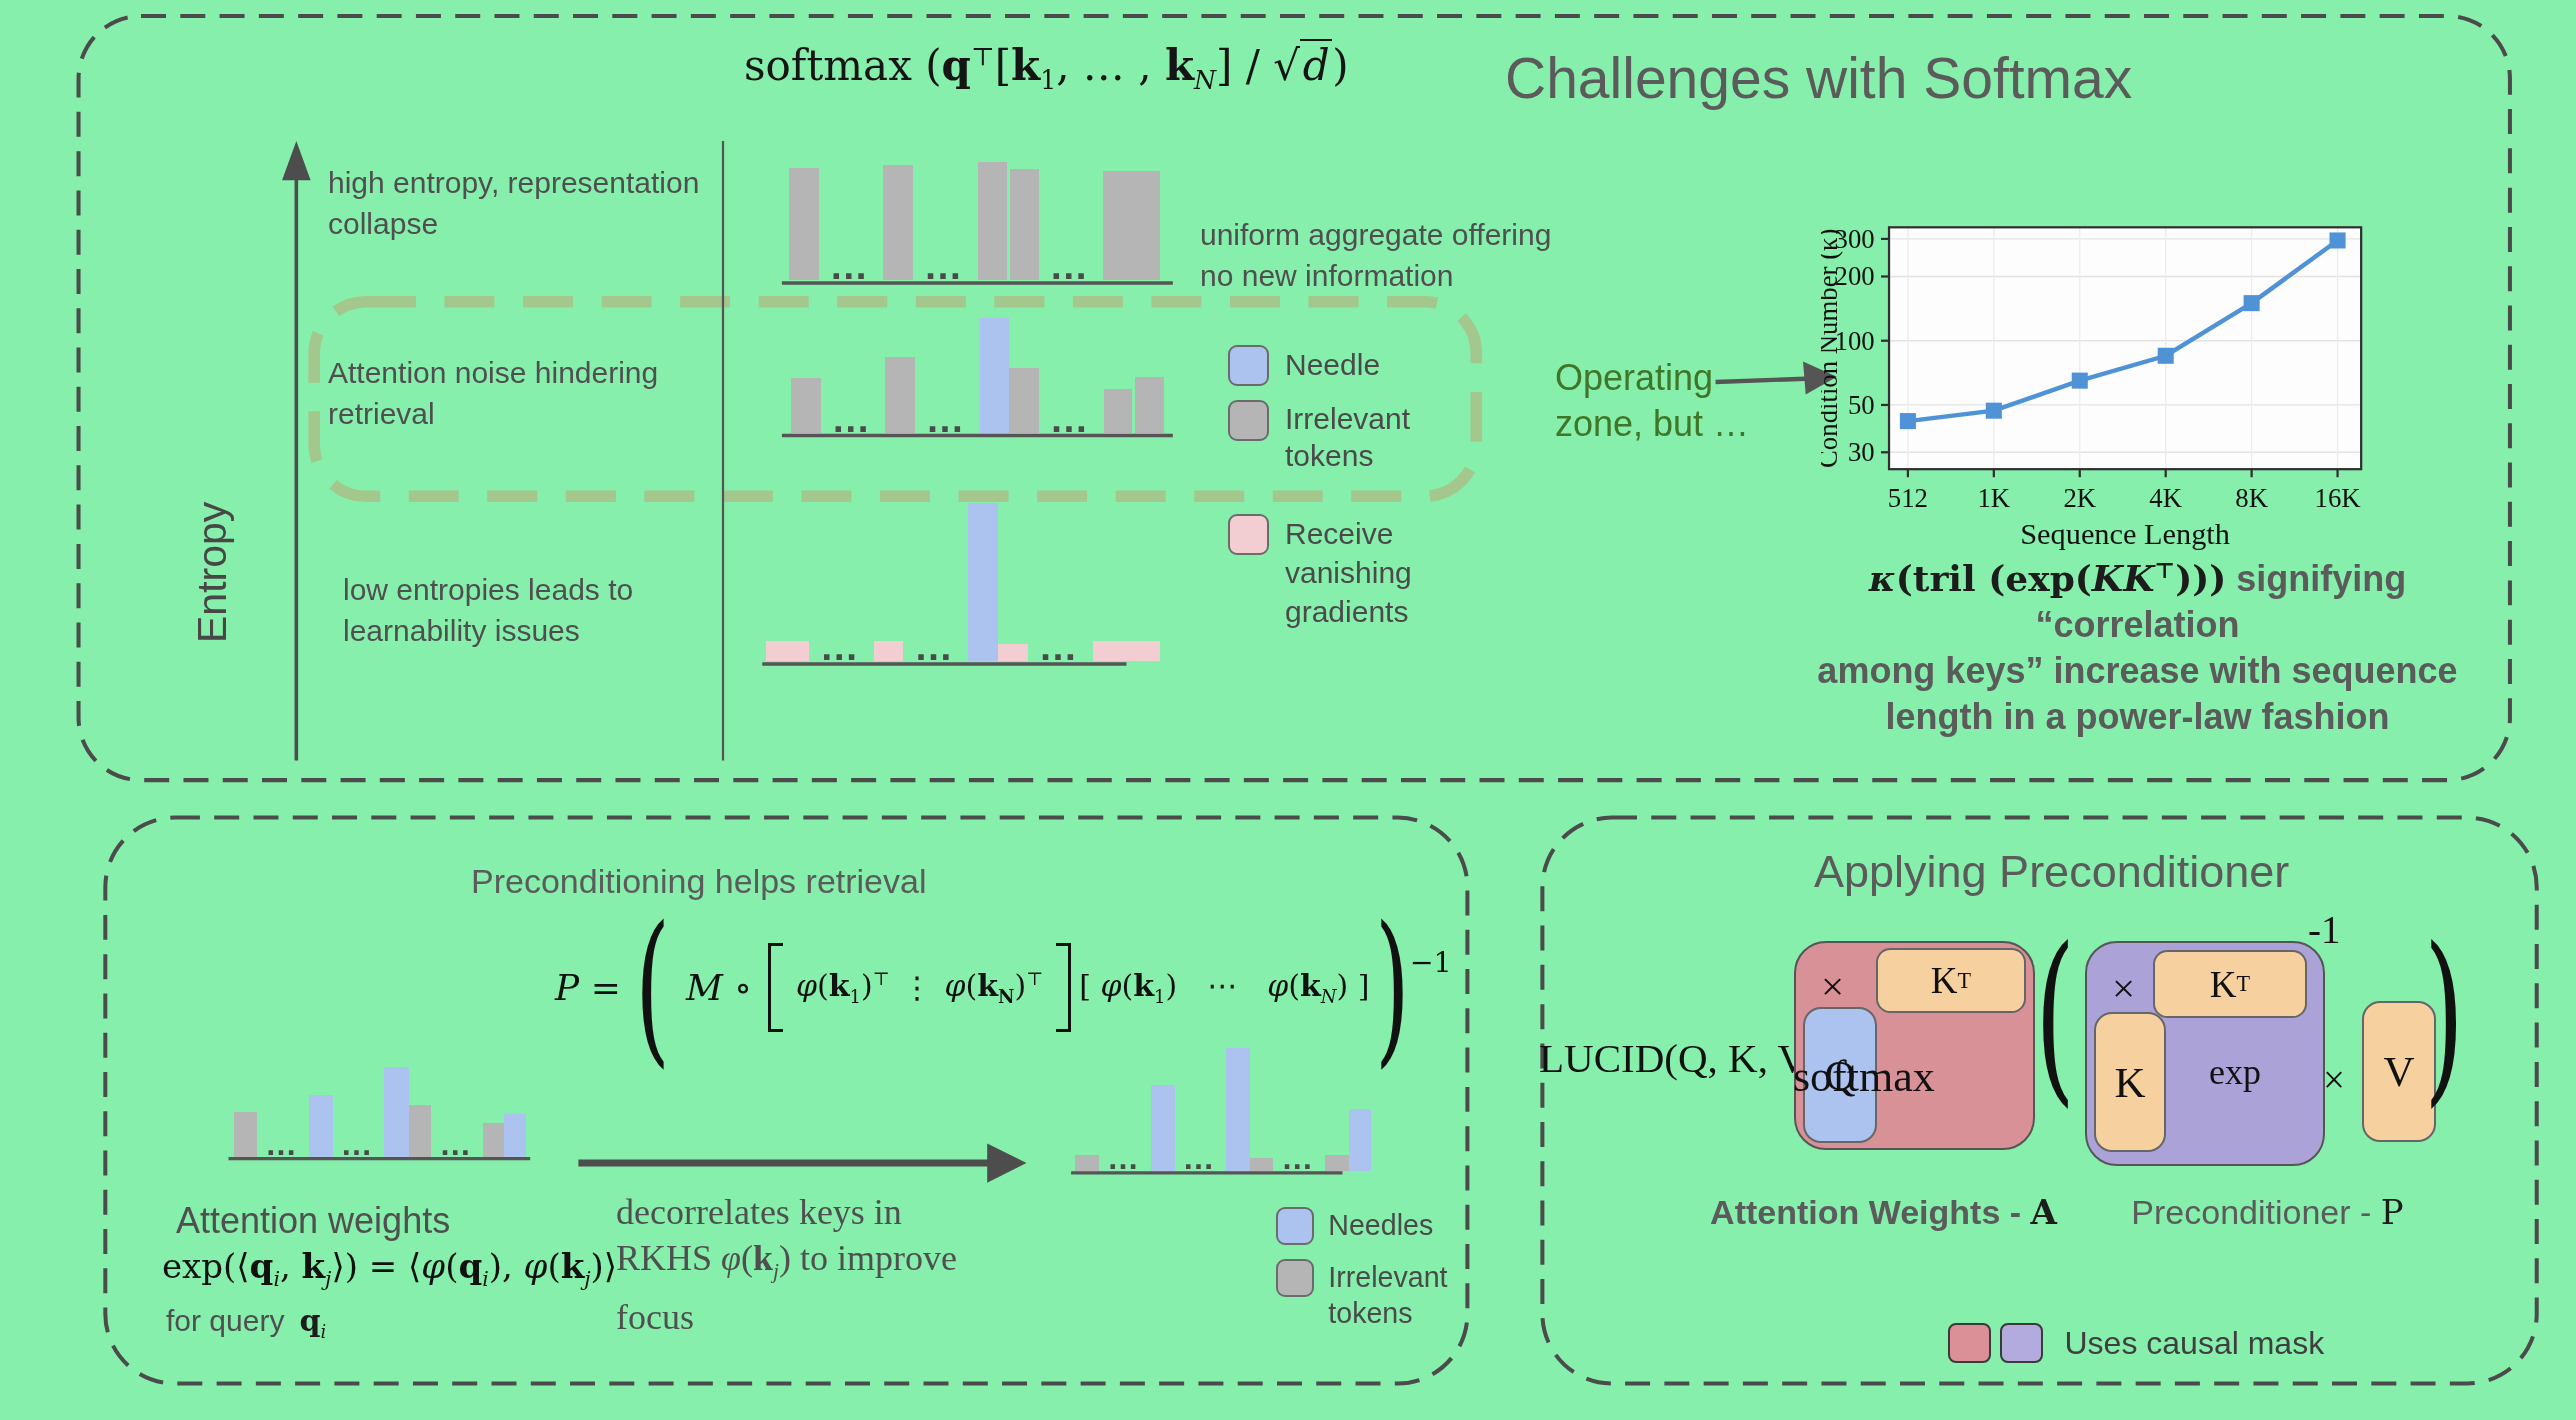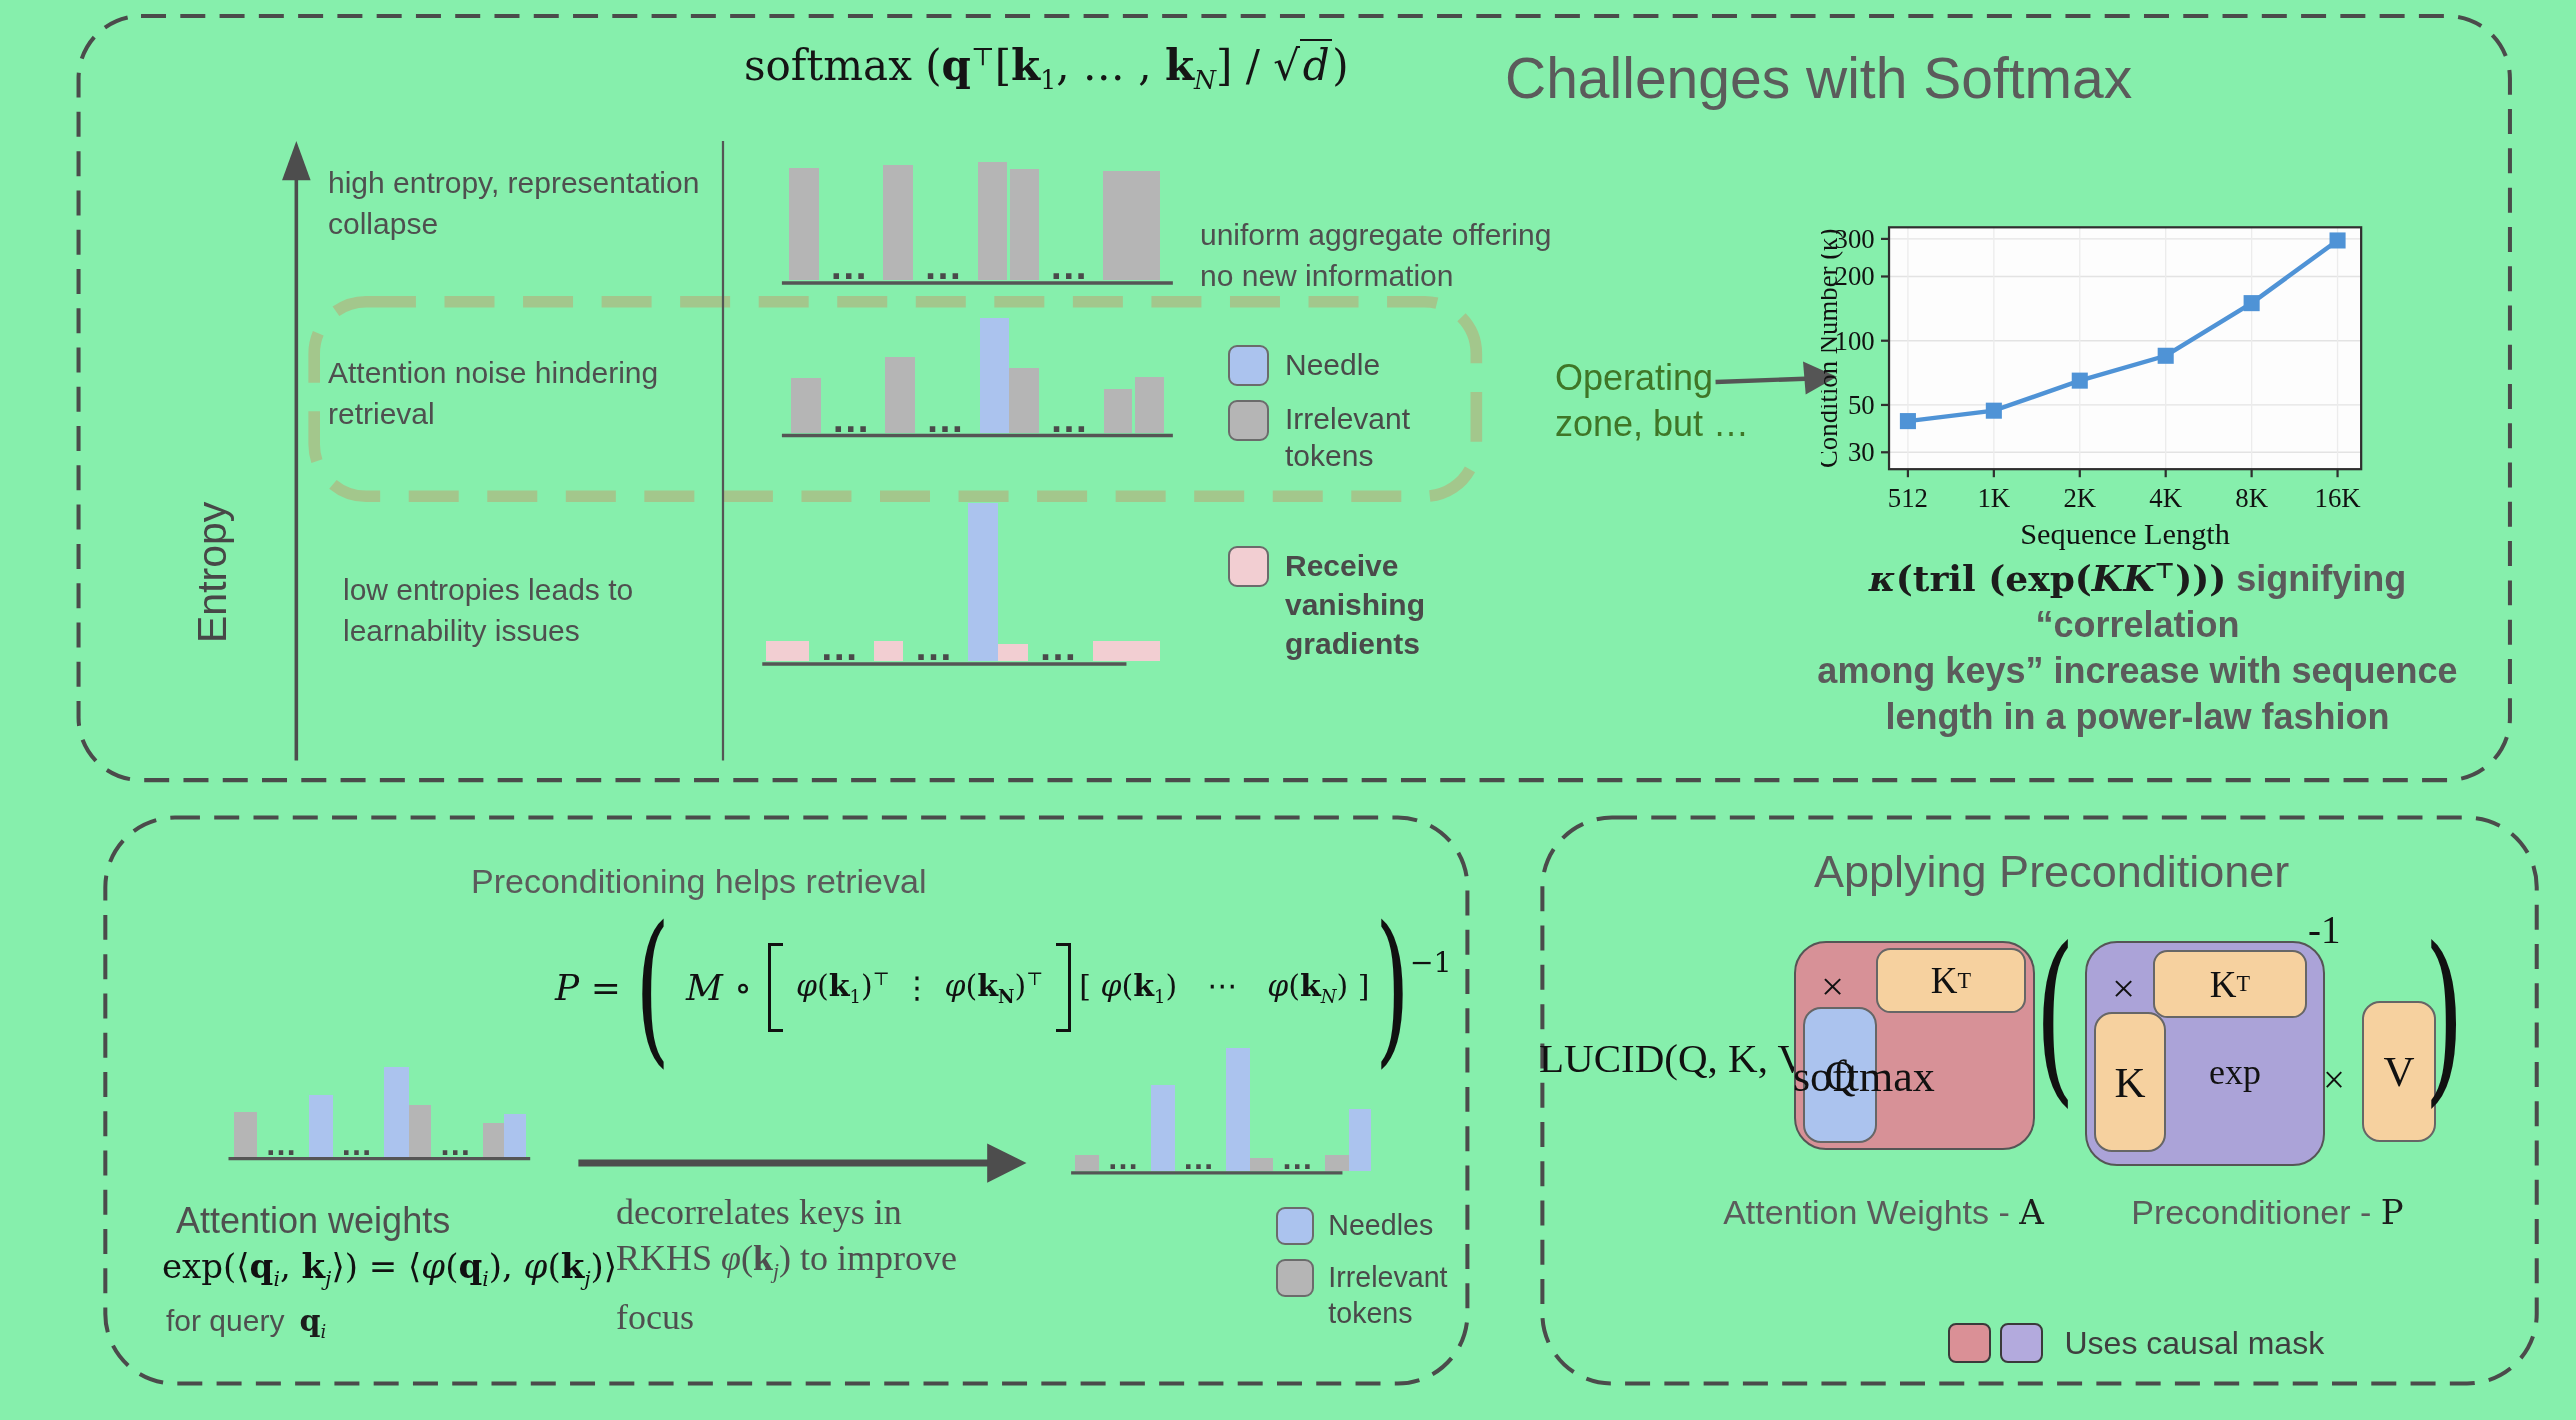--- a/index.html
+++ b/index.html
@@ -37,21 +37,21 @@
   
   .legend{position:absolute;}
   .lrow{display:flex;margin-bottom:14.3px;}
   .sw{width:37px;height:37px;border:2.7px solid #6b6b6b;border-radius:9px;flex:0 0 auto;margin-right:16px;}
   .sw-b{background:var(--needle-blue);}
   .sw-g{background:var(--bar-gray);}
   .sw-p{background:var(--bar-pink);}
   .ltext{font-size:30px;line-height:39px;color:#4a4a4a;}
   .ltext.wrap{width:179px;line-height:37px;}
   #legend-needle{left:1228px;top:345px;}
-  #legend-pink{left:1228px;top:546px;font-weight:bold;}
+  #legend-pink{left:1228px;top:514px;}
   #legend-pink .ltext{width:196px;}
   #legend-after{left:1276px;top:1207px;}
   #legend-after .sw{width:34px;height:34px;margin-right:14.3px;}
   #legend-after .ltext{font-size:28.6px;line-height:36px;}
   #legend-after .ltext.wrap{width:152px;}
   
   #condplot{left:1821px;top:205px;}
   
   #precond-title{left:471px;top:862px;font-size:34px;}
   #attn-weights-label{left:166px;top:1200px;font-size:36px;margin-left:10px;}
@@ -94,21 +94,21 @@
   #exp-op{left:2160px;top:1051px;width:150px;text-align:center;font-size:36px;}
   #times-red{left:1821px;top:962px;font-size:41px;}
   #times-purple{left:2112px;top:964px;font-size:41px;}
   #times-v{left:2323px;top:1057px;font-size:39px;}
   #inv-sup{left:2308px;top:907px;font-size:39px;}
   #paren-open{left:2035px;top:960px;}
   #paren-close{left:2424px;top:960px;}
   .bigparen{position:absolute;font-family:"DejaVu Serif",serif;font-size:103px;line-height:103px;
      transform:scaleY(1.8);transform-origin:50% 45%;color:#111;font-weight:300;}
   .blocklabel{position:absolute;top:1192px;width:375px;text-align:center;font-size:34px;color:var(--title-gray);}
-  #label-attn{left:1696px;} #label-precond{left:2080px;}
+  #label-attn{left:1696px;font-weight:bold;} #label-precond{left:2080px;}
   #legend-causal{left:1948px;top:1323px;display:flex;align-items:center;}
   .sw2{width:39px;height:36px;border:2.7px solid #3a3a3a;border-radius:8px;margin-right:9px;flex:0 0 auto;}
   .sw2.red{background:var(--red-legend);}
   .sw2.purple{background:var(--purple-legend);}
   #legend-causal .ltext{font-size:32px;color:#3f3f3f;margin-left:12.5px;}
 </style>
 </head>
 <body>
 
 <div class="stage">

